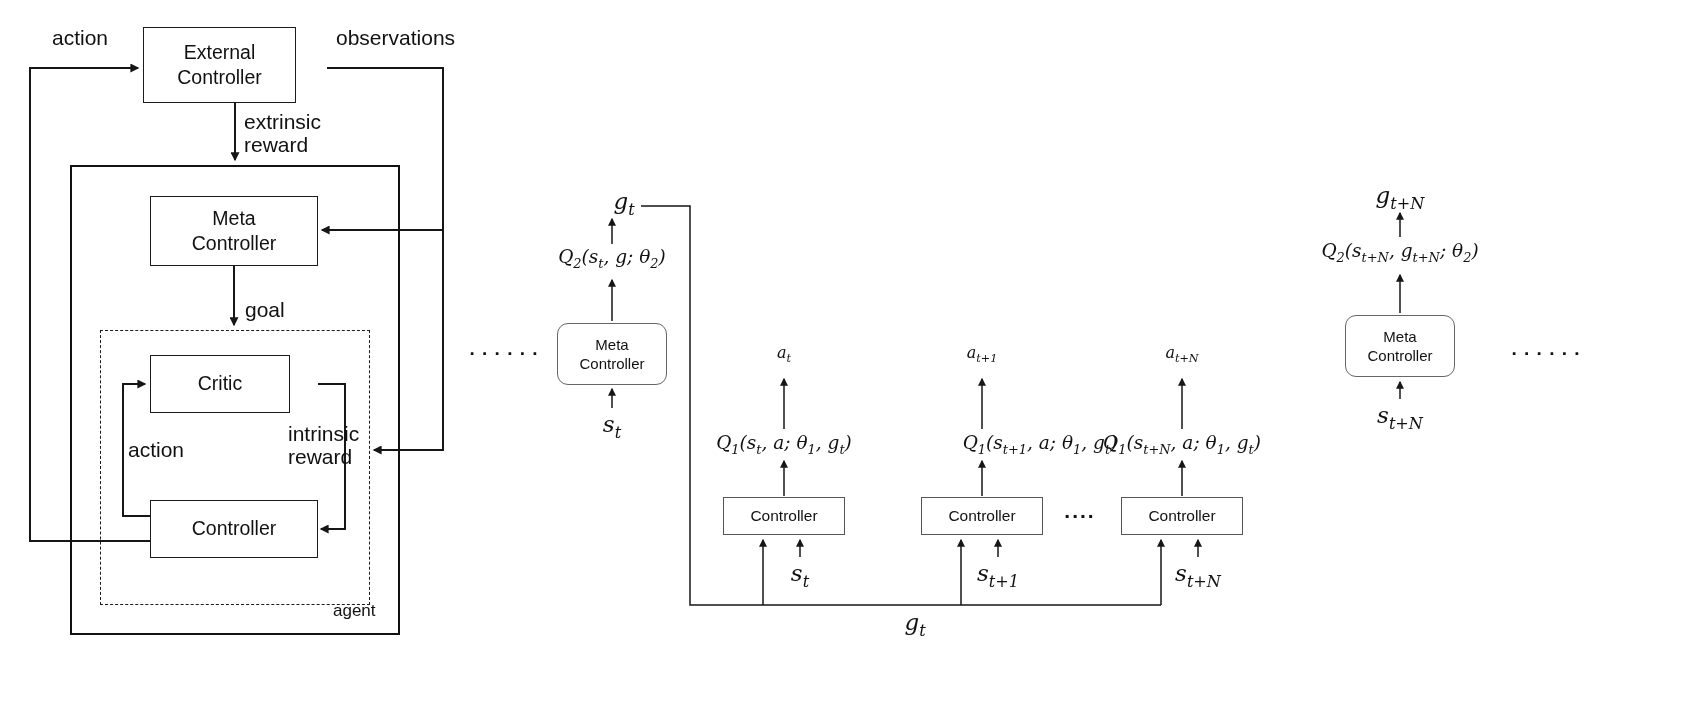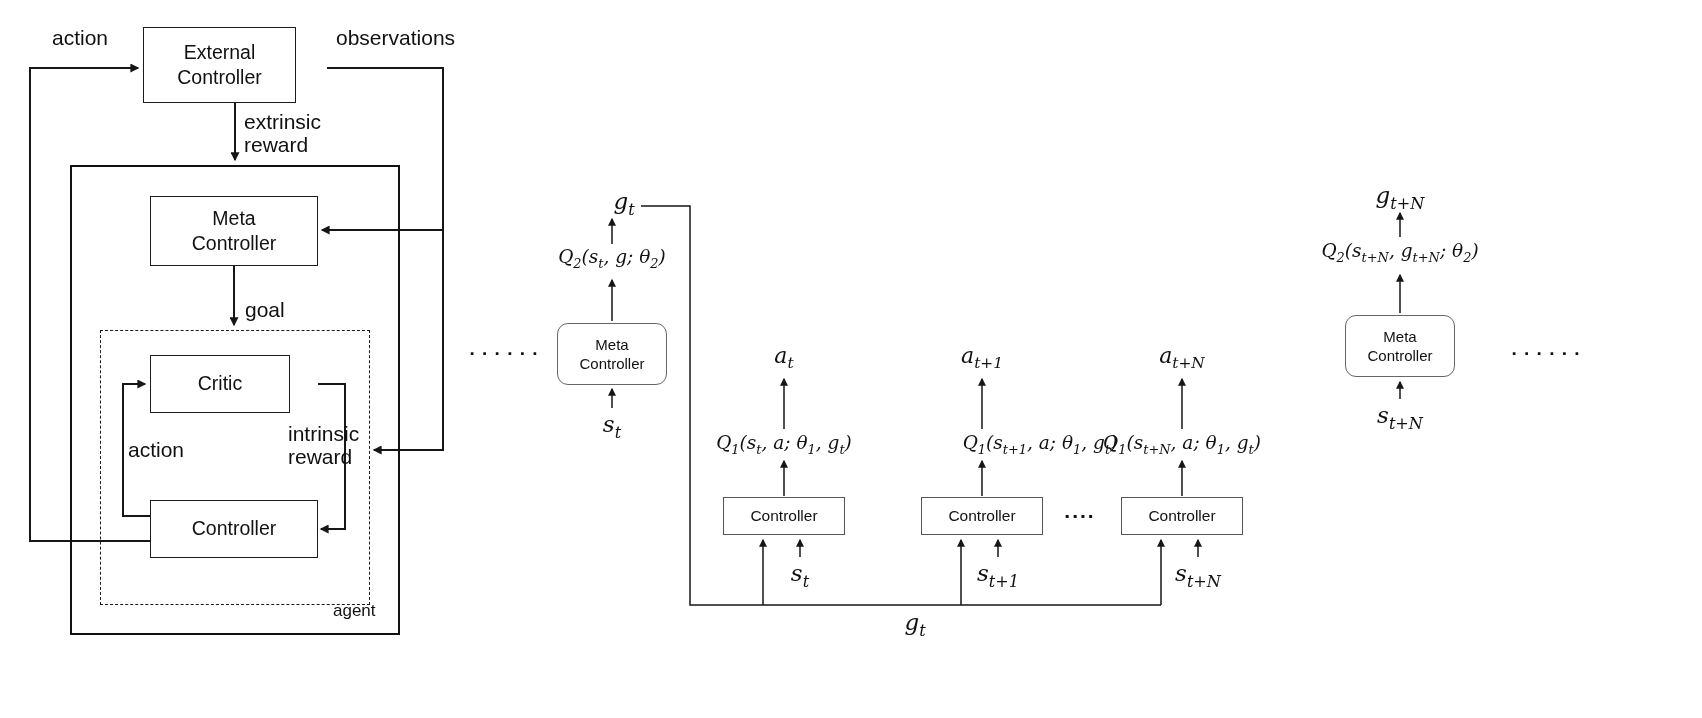--- a/index.html
+++ b/index.html
@@ -22,21 +22,21 @@
   .smallbox {
     position:absolute; z-index:2; border:1.4px solid #555; background:#fff;
     display:flex; align-items:center; justify-content:center; font-size:15.5px; color:#111;
   }
   .lbl { position:absolute; z-index:3; font-size:21px; white-space:nowrap; color:#111; }
   .lbl.two { line-height:23px; }
   .center { transform:translateX(-50%); text-align:center; }
   .math { font-family:"DejaVu Serif", serif; font-style:italic; font-size:23px; }
   .math sub { font-size:70%; line-height:0; }
   .qlbl { font-size:18.5px; }
-  .albl { font-size:22px; }
+  .albl { font-size:16px; }
   .dots { font-size:19px; font-weight:600; letter-spacing:1px; }
   .dots-tight { font-size:21px; font-weight:700; letter-spacing:2px; }
   .agent-tag { font-size:17px; }
 </style>
 </head>
 <body>
 
 <div class="canvas">
 
   <svg class="wires" width="1702" height="718" viewBox="0 0 1702 718">

